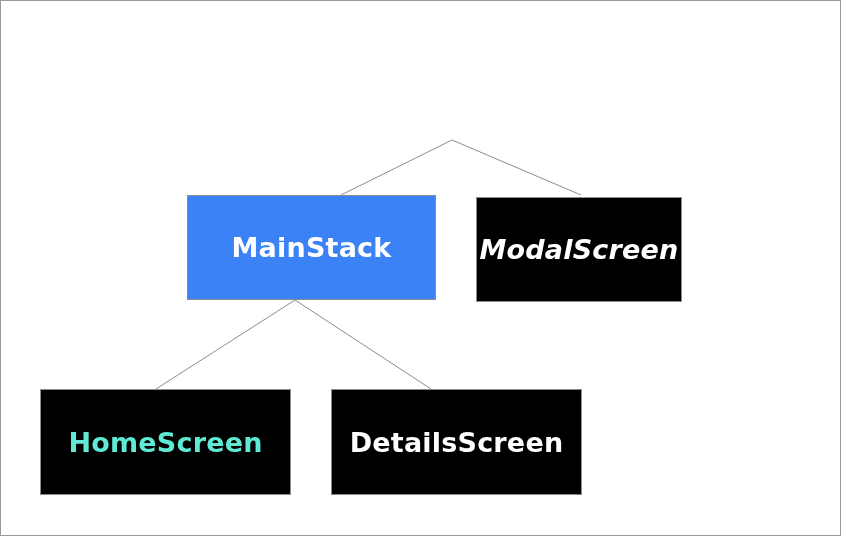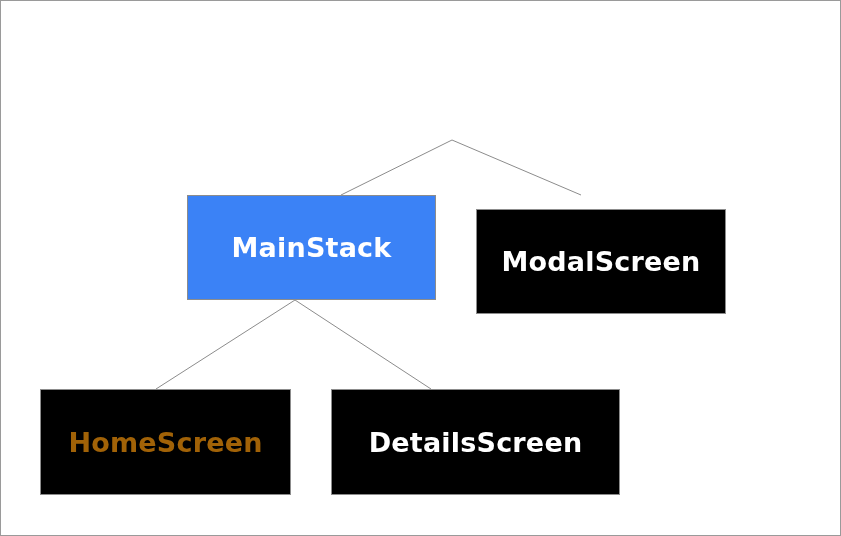--- a/index.html
+++ b/index.html
@@ -57,25 +57,25 @@
       <line x1="451" y1="139" x2="580" y2="194" stroke="#8c8c8c" stroke-width="1"></line>
       <line x1="294" y1="299" x2="155" y2="388" stroke="#8c8c8c" stroke-width="1"></line>
       <line x1="294" y1="299" x2="430" y2="388" stroke="#8c8c8c" stroke-width="1"></line>
     </svg>
 
 
   <div class="node" style="left: 186px; top: 194px; width: 249px; height: 105px; background: #3b82f6; border-color: rgb(140, 140, 140);">
     <span class="node-label" style="color: rgb(255, 255, 255);">MainStack</span>
   </div>
 
-  <div class="node" style="left: 475px; top: 208px; width: 250px; height: 105px; background: rgb(0, 0, 0); border-color: rgb(140, 140, 140);">
+  <div class="node" style="left: 475px; top: 196px; width: 206px; height: 105px; background: rgb(0, 0, 0); border-color: rgb(140, 140, 140); font-style: italic;">
     <span class="node-label" style="color: rgb(255, 255, 255);">ModalScreen</span>
   </div>
 
   <div class="node" style="left: 39px; top: 388px; width: 251px; height: 106px; background: rgb(0, 0, 0); border-color: rgb(140, 140, 140);">
-    <span class="node-label" style="color: #a16207;">HomeScreen</span>
+    <span class="node-label" style="color: #5eead4;">HomeScreen</span>
   </div>
 
-  <div class="node" style="left: 330px; top: 388px; width: 289px; height: 106px; background: rgb(0, 0, 0); border-color: rgb(140, 140, 140);">
+  <div class="node" style="left: 330px; top: 388px; width: 251px; height: 106px; background: rgb(0, 0, 0); border-color: rgb(140, 140, 140);">
     <span class="node-label" style="color: rgb(255, 255, 255);">DetailsScreen</span>
   </div>
 
 </div>
 
 </body></html>

